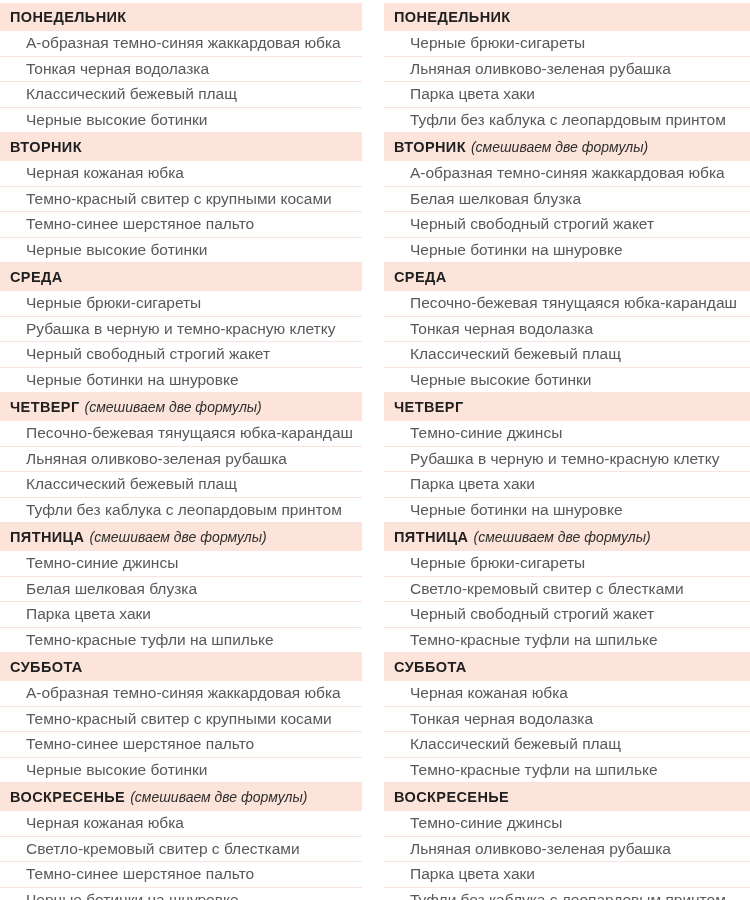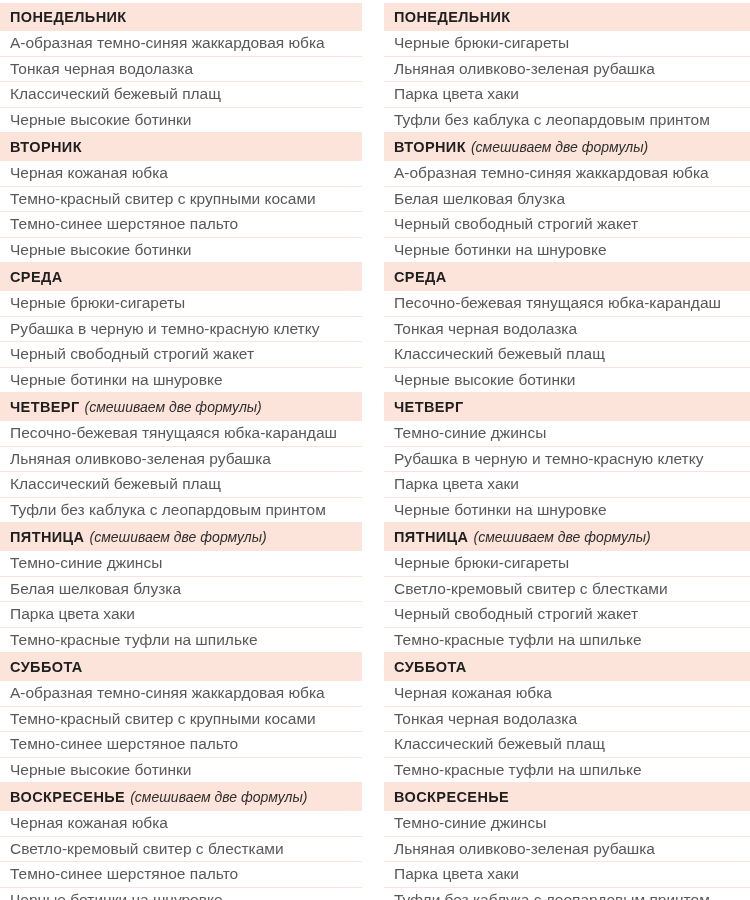--- a/index.html
+++ b/index.html
@@ -43,21 +43,21 @@
   }
   .day-note {
     font-style: italic;
     font-size: 14px;
     color: var(--note-text);
     margin-left: 5px;
   }
   .outfit-item {
     flex: 1 1 auto;
     display: flex; align-items: center;
-    padding-left: 10px;
+    padding-left: 26px;
     font-size: 15.5px;
     color: var(--item-text);
     border-bottom: 1px solid var(--sep);
     white-space: nowrap; overflow: hidden;
   }
 </style>
 </head>
 <body>
 
 <div class="page">

